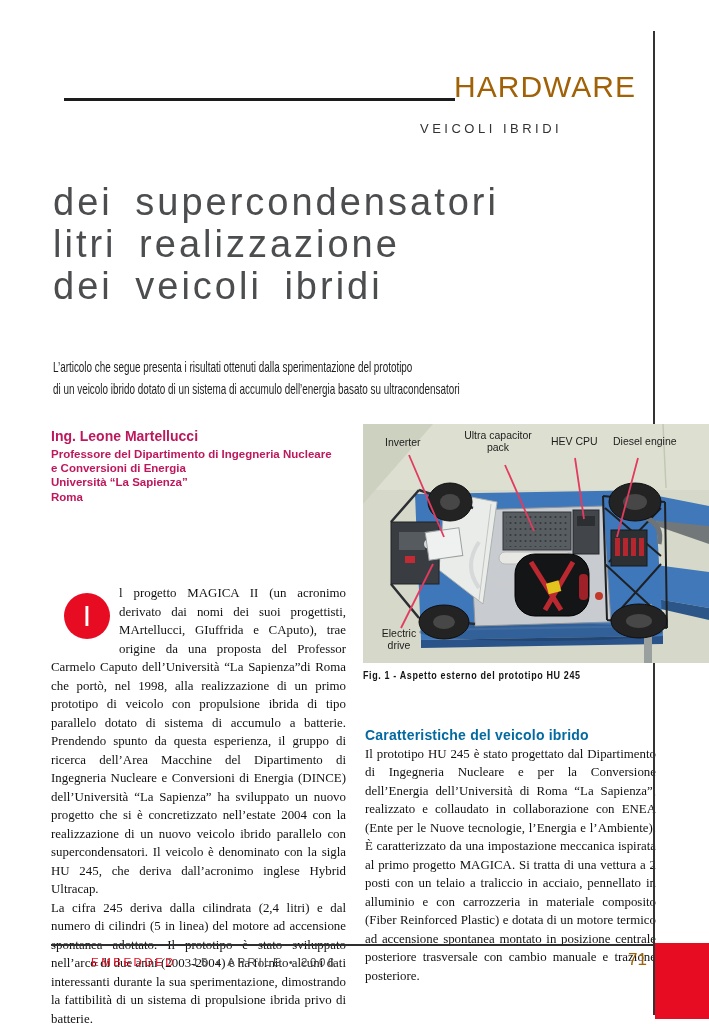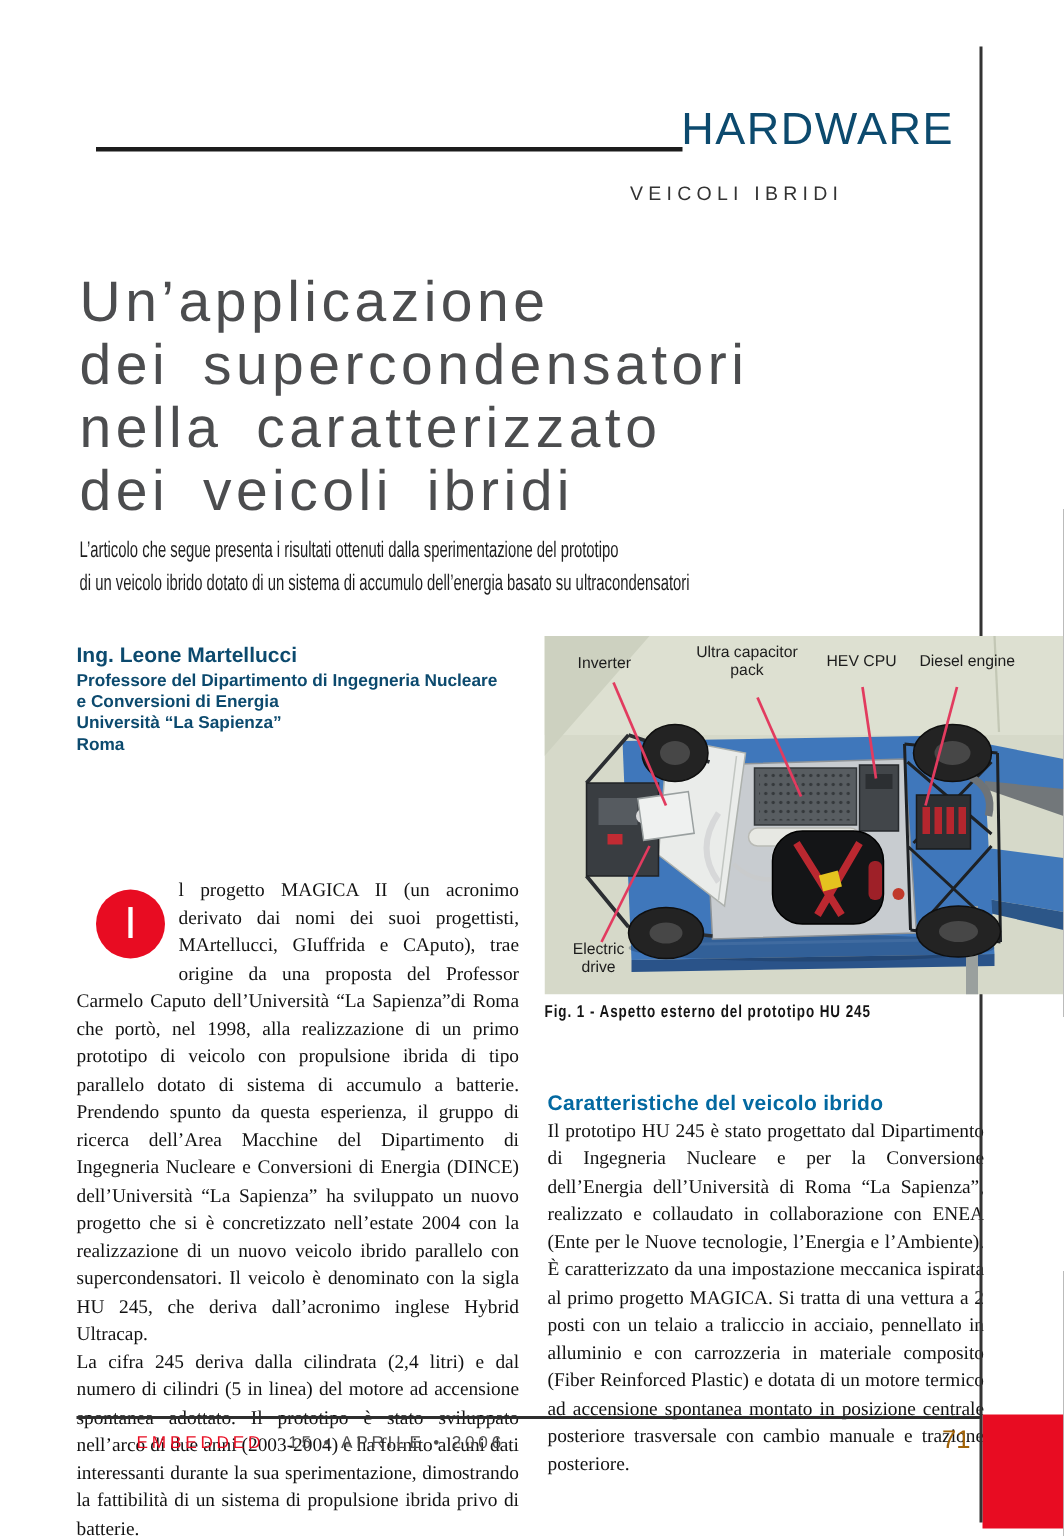--- a/index.html
+++ b/index.html
@@ -6,33 +6,33 @@
   #page{
     position:relative;width:709px;height:1024px;background:#ffffff;
     margin:0 auto;overflow:hidden;
     font-family:"Liberation Sans",sans-serif;color:#111;
   }
   .abs{position:absolute;}
 
   
   #header-rule{left:64px;top:98px;width:391px;height:3px;background:#1c1c1c;}
   #hardware{left:420px;top:70px;width:216px;text-align:right;
-    font-size:30px;letter-spacing:1px;color:#0c4a6e;font-weight:400;}
+    font-size:30px;letter-spacing:1px;color:#a16207;font-weight:400;}
   #veicoli{left:420px;top:121px;width:216px;text-align:left;
     font-size:13px;letter-spacing:3.5px;color:#333;font-weight:400;}
   #v-rule{left:653px;top:31px;width:2px;height:984px;background:#333;z-index:2;}
 
   
   #title{left:53px;top:181px;color:#4c4d4f;font-size:38px;line-height:42px;
     letter-spacing:3px;word-spacing:9px;font-weight:400;}
   #standfirst{left:53px;top:356px;width:660px;font-size:15px;line-height:21.5px;
     color:#1e1e1e;transform:scaleX(0.66);transform-origin:0 0;}
 
   
-  #author{left:51px;top:428px;color:#0c4a6e;}
+  #author{left:51px;top:428px;color:#be185d;}
   #author .name{font-size:14px;font-weight:700;margin-bottom:3px;}
   #author .role{font-size:11.5px;font-weight:700;line-height:14.2px;}
 
   
   #figure{left:363px;top:424px;width:396px;height:239px;z-index:3;}
   #figure svg{position:absolute;left:0;top:0;}
   .ph-label{position:absolute;font-size:10.5px;line-height:11.5px;color:#1c1c1c;}
   #lbl-inverter{left:22px;top:13px;}
   #lbl-ultracap{left:96px;top:6px;width:78px;text-align:center;}
   #lbl-hevcpu{left:188px;top:12px;}
@@ -67,23 +67,22 @@
 <body>
 
 <div id="page">
 
   <div class="abs" id="header-rule"></div>
   <div class="abs" id="hardware">HARDWARE</div>
   <div class="abs" id="veicoli">VEICOLI IBRIDI</div>
   <div class="abs" id="v-rule"></div>
 
   <div class="abs" id="title">
-    <div>Un’applicazione</div>
     <div>dei supercondensatori</div>
-    <div>nella caratterizzato</div>
+    <div>litri realizzazione</div>
     <div>dei veicoli ibridi</div>
   </div>
 
   <div class="abs" id="standfirst">
     <div>L’articolo che segue presenta i risultati ottenuti dalla sperimentazione del prototipo</div>
     <div>di un  veicolo ibrido dotato di un sistema di accumulo dell’energia basato su ultracondensatori</div>
   </div>
 
   <div class="abs" id="author">
     <div class="name">Ing. Leone Martellucci</div>

